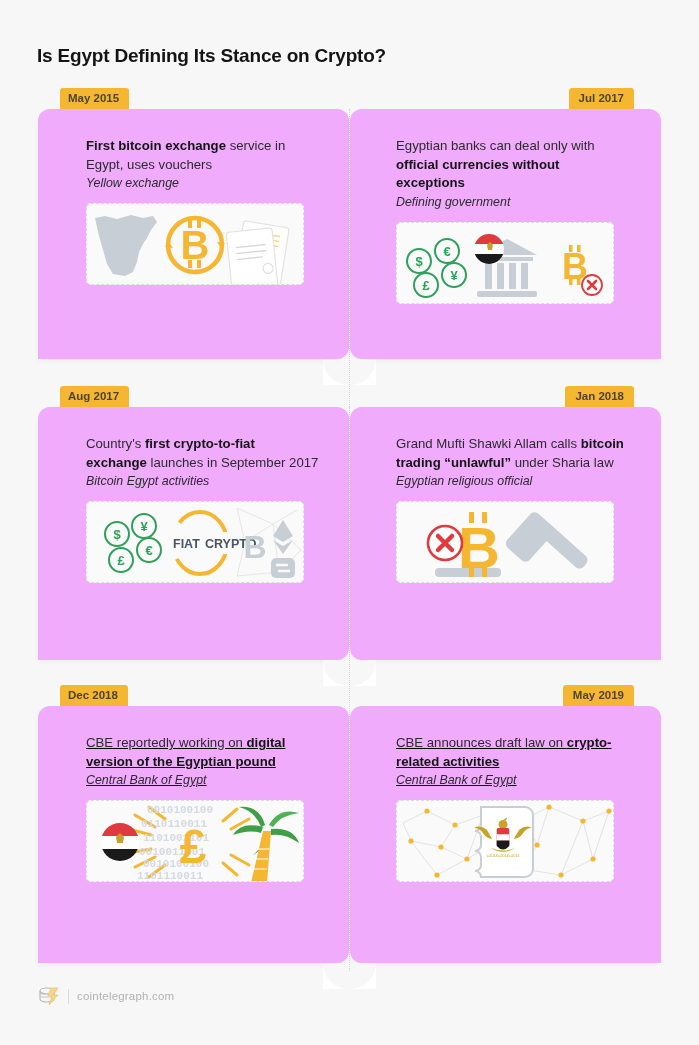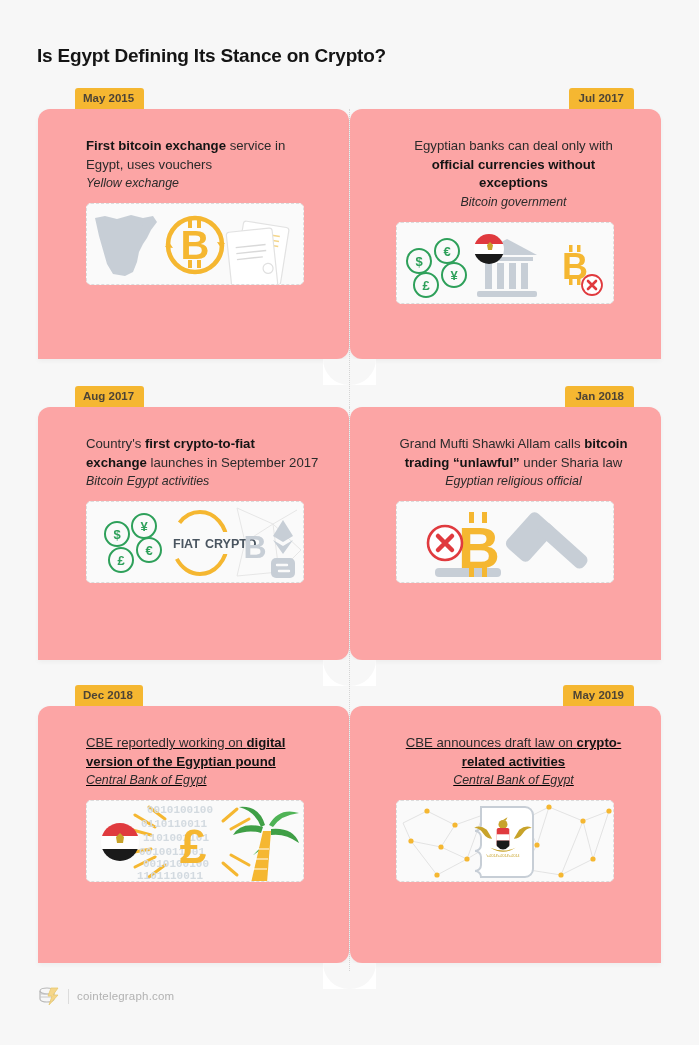--- a/index.html
+++ b/index.html
@@ -41,28 +41,28 @@
     line-height: 21px;
     padding: 0 10px;
     background: #f5b731;
     color: #4d4436;
     font-size: 11.5px;
     font-weight: bold;
     border-radius: 3px 3px 0 0;
     white-space: nowrap;
     z-index: 1;
   }
-  .badge-left  { left: 75px; padding-left: 8px; }
+  .badge-left  { left: 60px; padding-left: 8px; }
   .badge-right { right: 65px; }
 
   
   .card {
     position: absolute;
     top: 21px;
-    background: #fca5a5;
+    background: #f0abfc;
     box-shadow: 0 2px 5px rgba(0,0,0,0.045);
   }
   .card-left {
     left: 38px;
     width: 311px;
     border-radius: 12px 12px 12px 0;
   }
   .card-right {
     left: 350px;
     width: 311px;
@@ -97,21 +97,21 @@
   .connector {
     position: absolute;
     left: 349px;
     width: 1px;
     border-left: 1px dotted #d5d5d5;
     z-index: 0;
   }
 
   
   .card-body { padding: 28px 30px 0 48px; }
-  .card-right .card-body { padding-left: 46px; padding-right: 30px; text-align: center; }
+  .card-right .card-body { padding-left: 46px; padding-right: 30px; }
 
   .headline {
     font-size: 13.2px;
     line-height: 1.42;
     color: #2b2b2b;
     font-weight: normal;
   }
   .headline b { font-weight: bold; color: #141414; }
 
   .source {
@@ -209,21 +209,21 @@
             </g>
           </svg>
         </div>
       </div>
       <div class="tail tail-l"></div>
     </div>
 
     <div class="card card-right card-h-0">
       <div class="card-body">
         <div class="headline">Egyptian banks can deal only with <b>official currencies without exceptions</b></div>
-        <div class="source">Bitcoin government</div>
+        <div class="source">Defining government</div>
         <div class="illus">
           <svg viewBox="0 0 218 82">
 
             <g fill="none" stroke="#2ea05a" stroke-width="2">
               <circle cx="22" cy="38" r="12"></circle>
               <circle cx="50" cy="28" r="12"></circle>
               <circle cx="57" cy="52" r="12"></circle>
               <circle cx="29" cy="62" r="12"></circle>
             </g>
             <g font-family="'Liberation Sans',sans-serif" font-size="13" font-weight="bold" fill="#2ea05a" text-anchor="middle">

